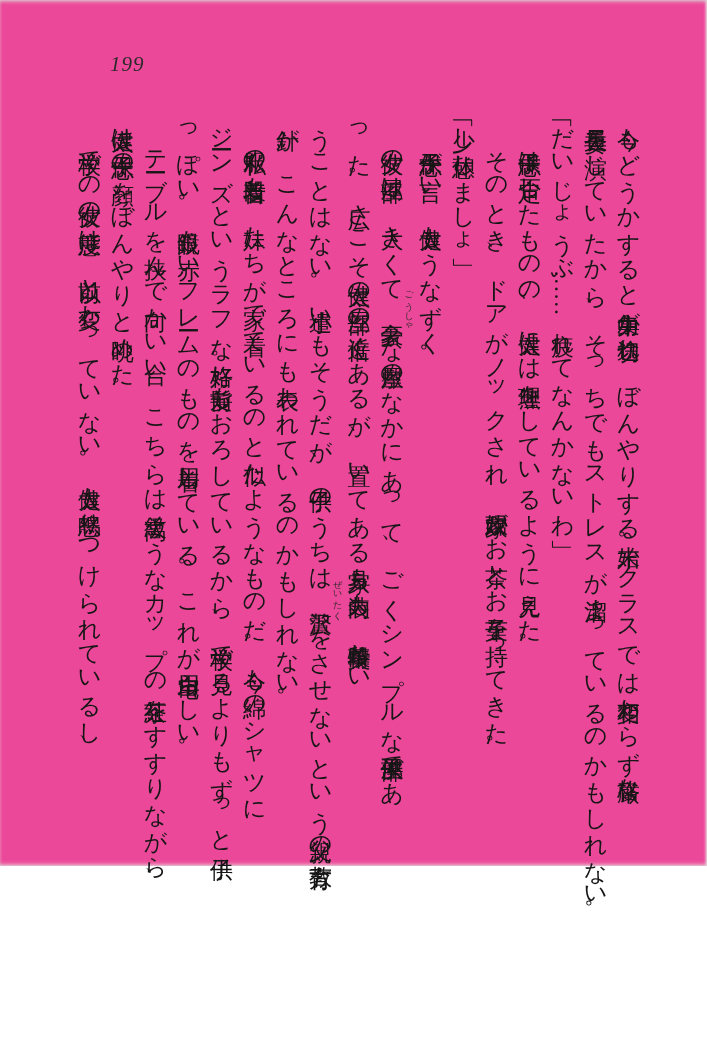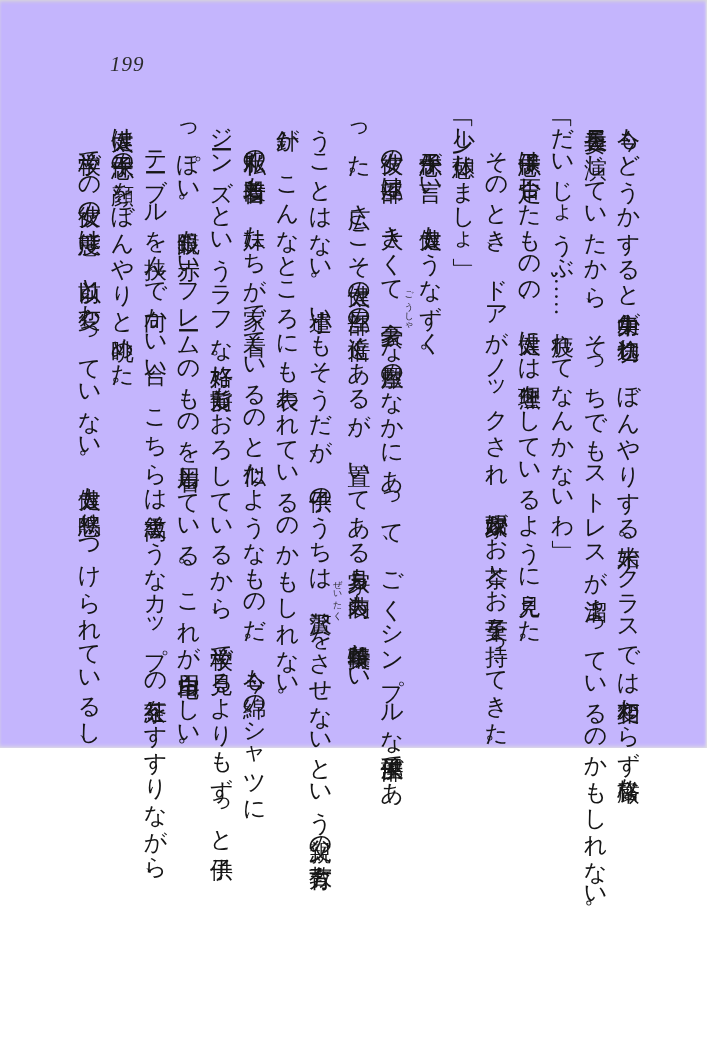--- a/index.html
+++ b/index.html
@@ -8,22 +8,22 @@
   }
   body {
     width: 707px;
     height: 1050px;
     overflow: hidden;
     font-family: "Liberation Serif", "DejaVu Serif", serif;
   }
   .page {
     position: relative;
     width: 707px;
-    height: 748px;
-    background: #c4b5fd;
+    height: 866px;
+    background: #ec4899;
     box-shadow: inset 0 3px 4px -2px #d8d8d4, inset 0 -3px 4px -2px #e3e3df, inset -2px 0 3px -1px #e8e8e4;
   }
   .page-number {
     position: absolute;
     top: 52px;
     left: 110px;
     font-size: 21px;
     font-style: italic;
     color: #2a2a2a;
     letter-spacing: 1px;

